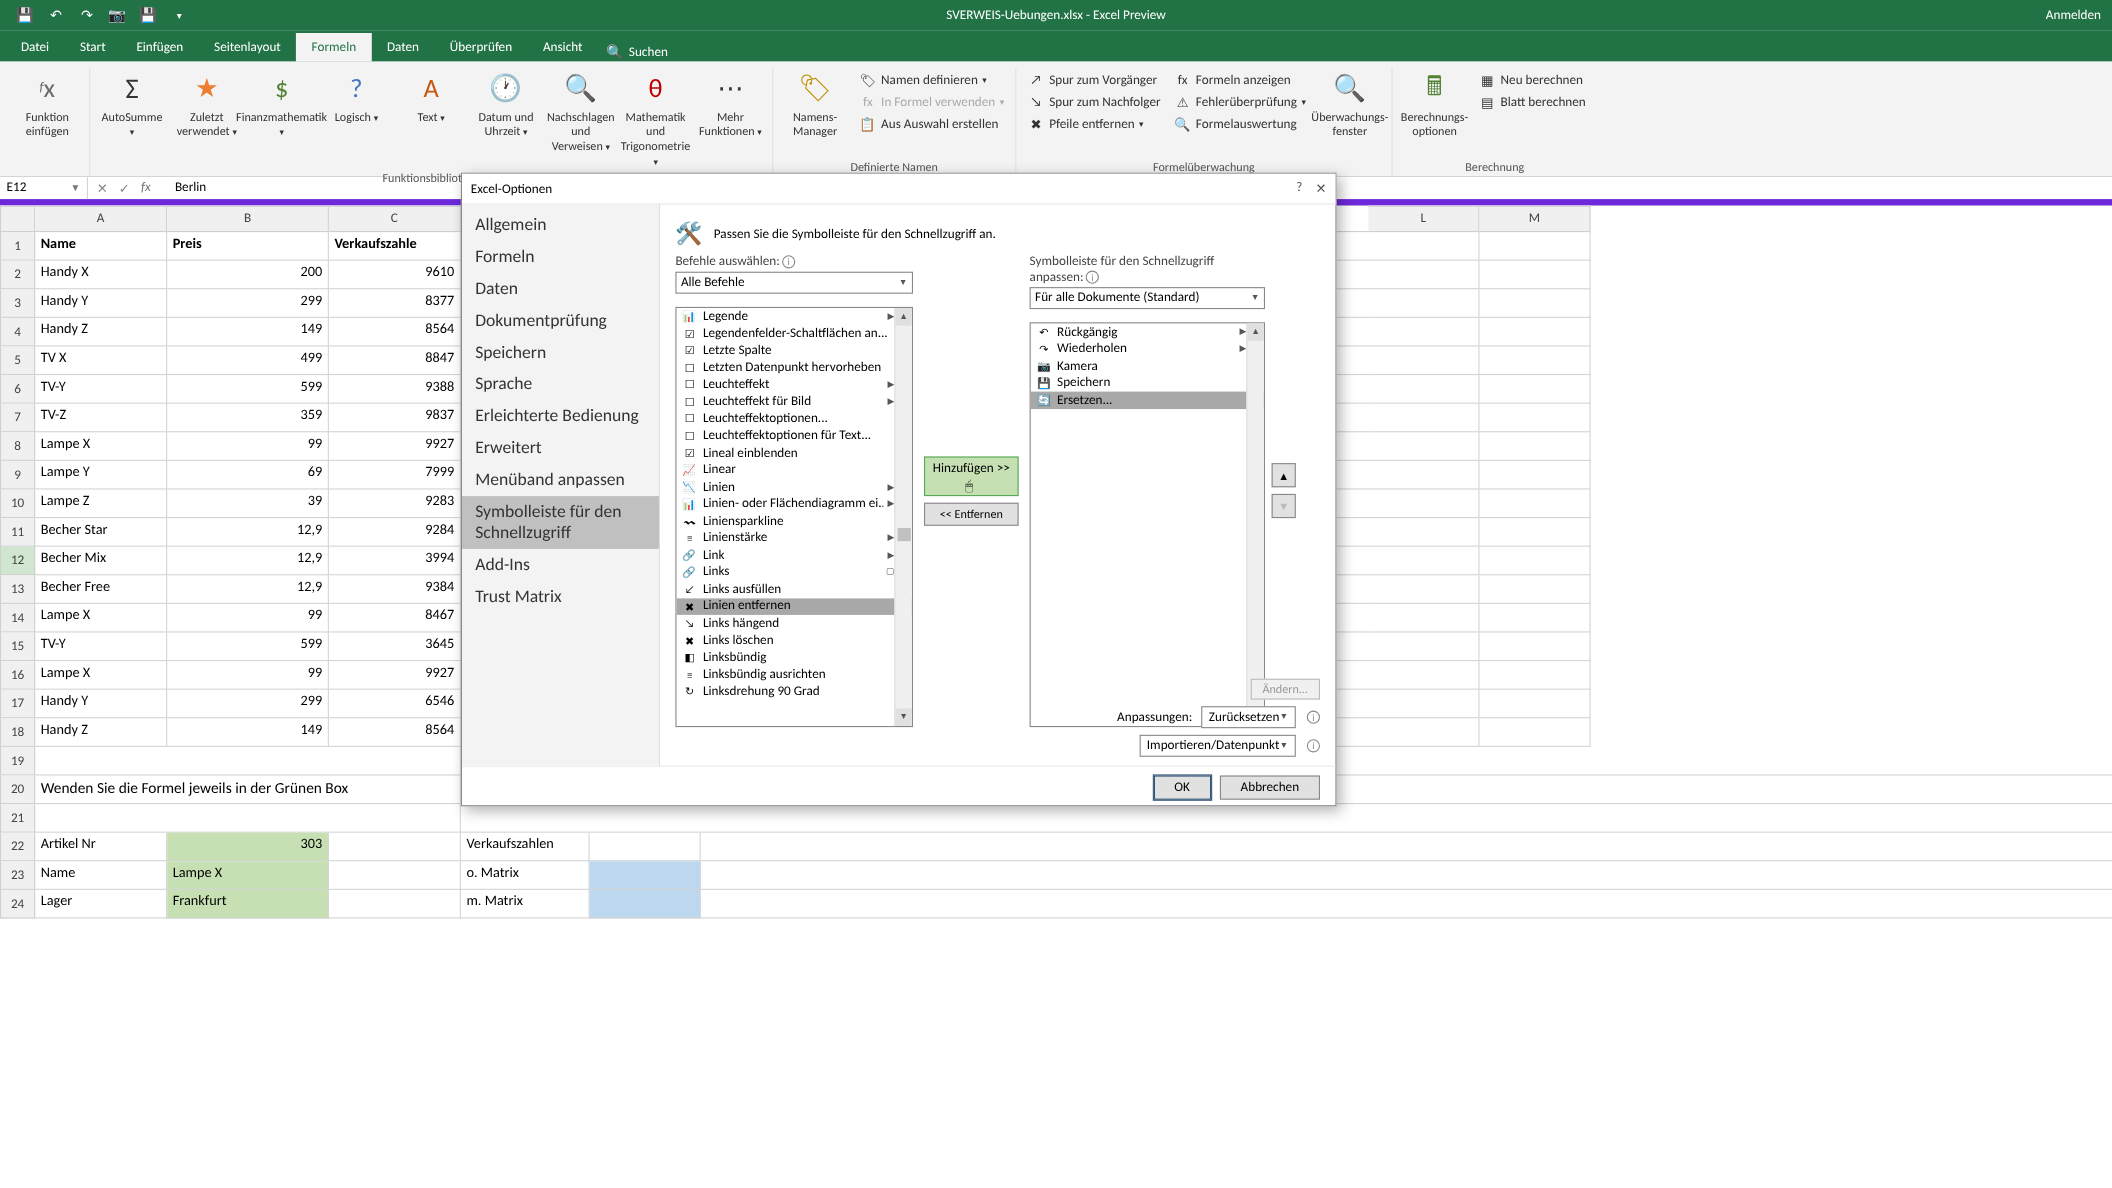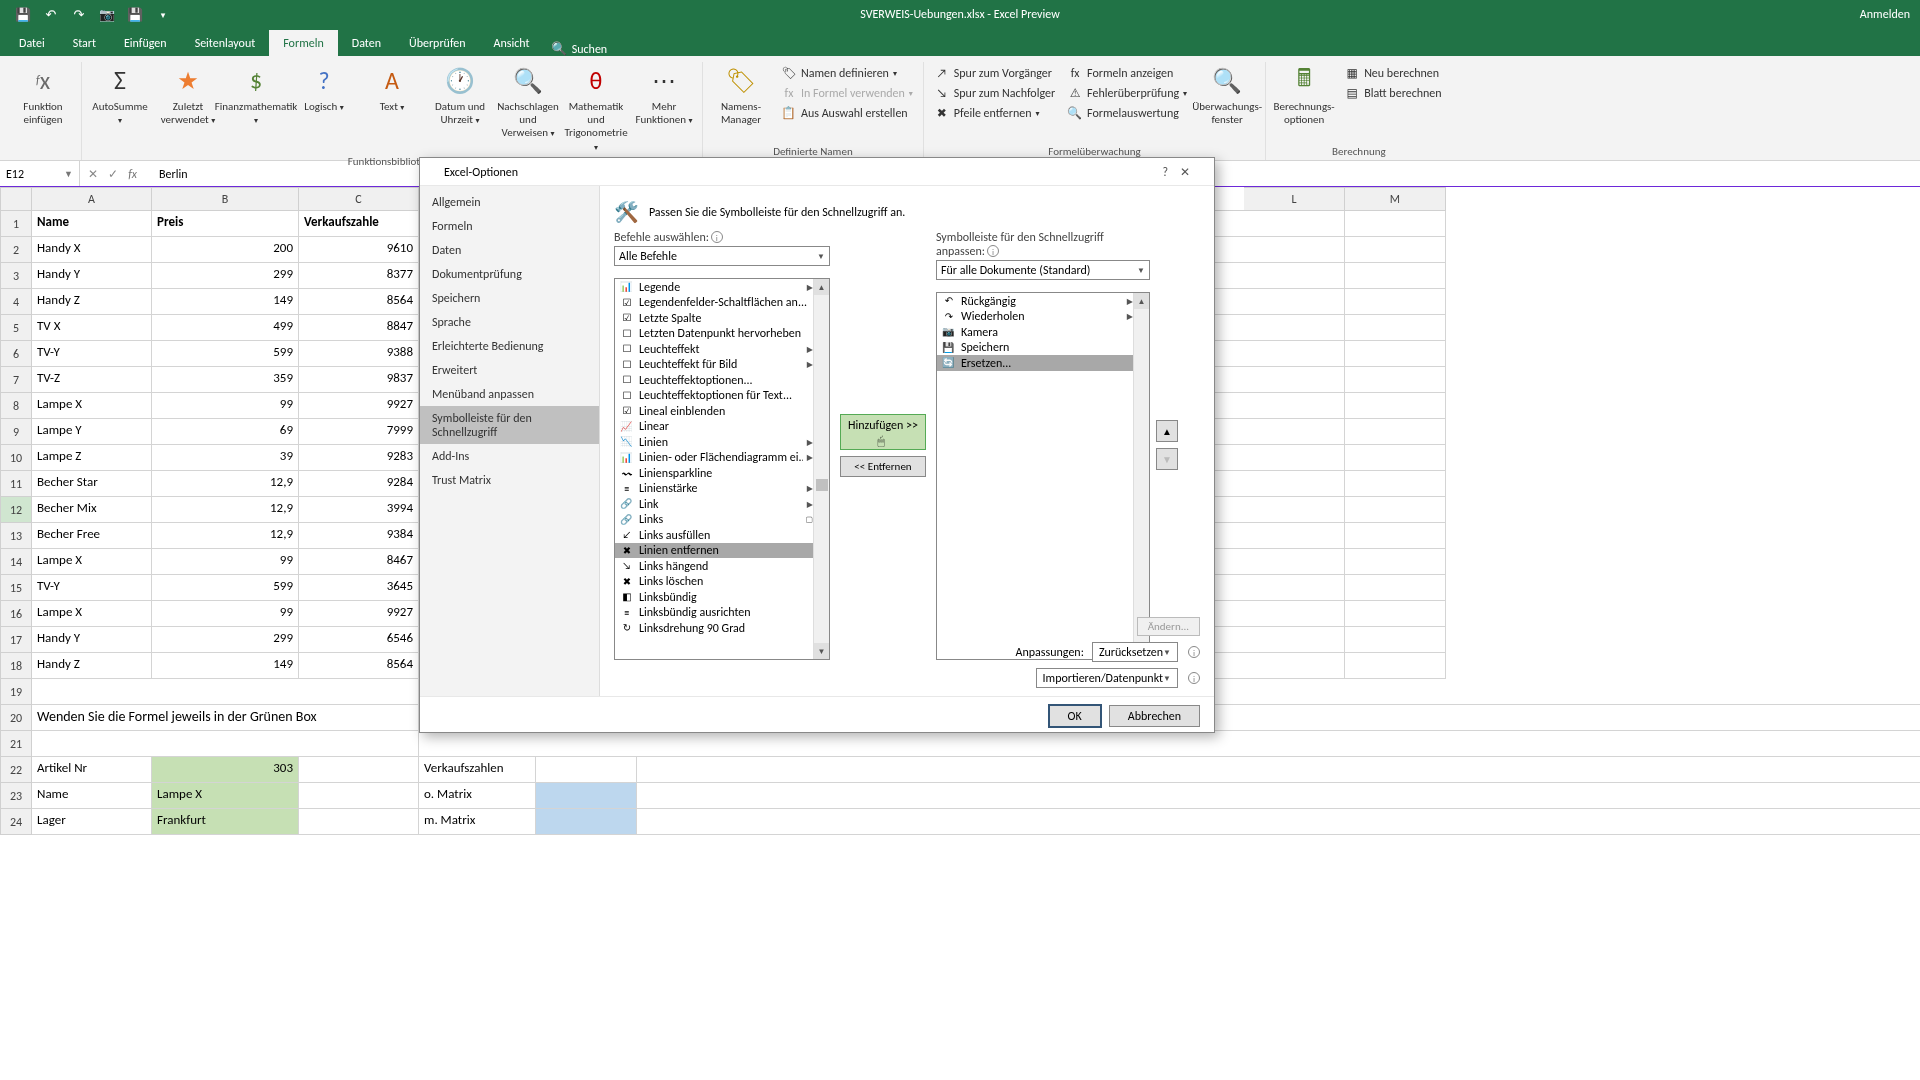--- a/index.html
+++ b/index.html
@@ -25,21 +25,21 @@
 .ribbon-group-items{display:flex;gap:8px;align-items:flex-start;flex:1}
 .ribbon-group-label{color:#555;font-size:11px;padding:2px 0}
 .ribbon-item-big{display:flex;flex-direction:column;align-items:center;width:60px;text-align:center;gap:4px;padding-top:2px}
 .ribbon-icon-lg{width:32px;height:32px;display:flex;align-items:center;justify-content:center;font-size:24px}
 .ribbon-label{font-size:11px;color:#333;line-height:1.2}
 .ribbon-stack{display:flex;flex-direction:column;gap:2px;padding-top:2px}
 .ribbon-sm{display:flex;align-items:center;gap:4px;font-size:11px;color:#333;padding:1px 2px}
 .ribbon-sm-icon{width:16px;height:16px;display:inline-flex;align-items:center;justify-content:center;font-size:12px}
 
 
-.formula-bar{height:26px;display:flex;align-items:center;border-bottom:1px solid #6d28d9;background:#fff}
+.formula-bar{height:26px;display:flex;align-items:center;border-bottom:6px solid #6d28d9;background:#fff}
 .name-box{width:80px;border-right:1px solid #d4d4d4;padding:0 6px;display:flex;align-items:center;justify-content:space-between;height:100%}
 .name-box-dd{color:#777;font-size:9px}
 .fx-area{display:flex;align-items:center;gap:10px;padding:0 8px;color:#888}
 .fx-icon{font-style:italic;color:#777}
 .formula-input{padding-left:14px;font-size:12px}
 
 
 .grid{position:relative;background:#fff}
 .col-headers{display:flex;height:24px}
 .triangle{width:32px;border:1px solid #d0d0d0;background:#f0f0f0}
@@ -48,25 +48,25 @@
 .row-h{width:32px;border:1px solid #d0d0d0;border-top:none;background:#f0f0f0;display:flex;align-items:center;justify-content:center;font-size:12px;color:#444}
 .row-h.selected{background:#d0e6d0}
 .cell{border-right:1px solid #d4d4d4;border-bottom:1px solid #d4d4d4;padding:3px 5px;font-size:13px;overflow:hidden;white-space:nowrap}
 .cell.header{font-weight:bold}
 .cell.right{text-align:right}
 .cell.green{background:#c6e0b4}
 .cell.blue{background:#bdd7ee}
 
 
 .dialog{position:absolute;left:419px;top:157px;width:796px;height:576px;background:#fff;border:1px solid #888;box-shadow:4px 4px 12px rgba(0,0,0,0.3)}
-.dlg-title{height:28px;background:#fff;display:flex;align-items:center;padding:0 24px;justify-content:space-between;border-bottom:1px solid #e8e8e8}
+.dlg-title{height:28px;background:#fff;display:flex;align-items:center;padding:0 8px;justify-content:space-between;border-bottom:1px solid #e8e8e8}
 .dlg-title-right{display:flex;gap:12px;font-size:14px;color:#555}
 .dlg-body{display:flex;height:510px}
 .dlg-nav{width:180px;background:#f3f3f3;border-right:1px solid #ddd;padding:4px 0}
-.nav-item{padding:5px 12px;font-size:12px;color:#333}
+.nav-item{padding:5px 12px;font-size:16px;color:#333}
 .nav-item.selected{background:#c0c0c0}
 .dlg-content{flex:1;padding:8px 14px;position:relative}
 .dlg-header{display:flex;align-items:center;gap:10px;padding:6px 0}
 .dlg-header-icon{font-size:20px}
 .dlg-columns{display:flex;gap:10px;height:430px}
 .col-left,.col-right{display:flex;flex-direction:column}
 .col-left{width:216px}
 .col-right{width:214px}
 .col-middle{display:flex;flex-direction:column;justify-content:center;gap:6px;width:86px}
 .lbl{font-size:11px;color:#444;padding-bottom:2px}

